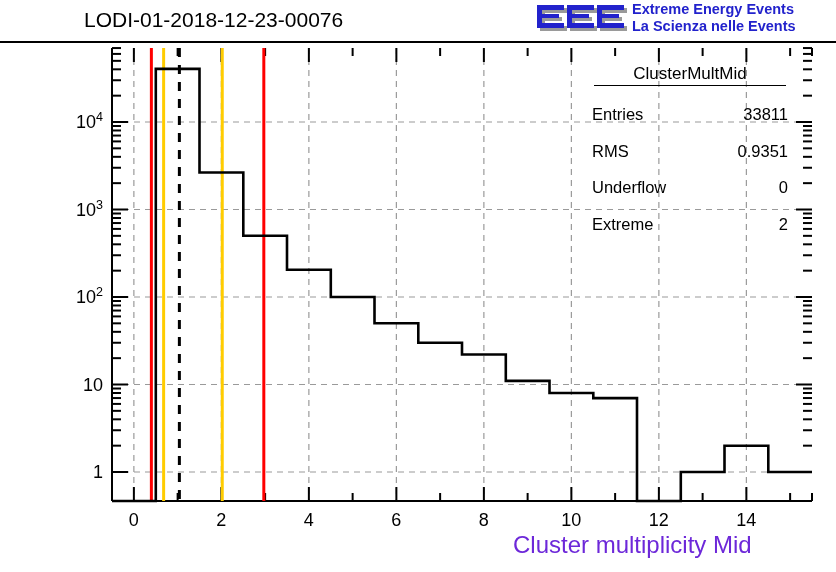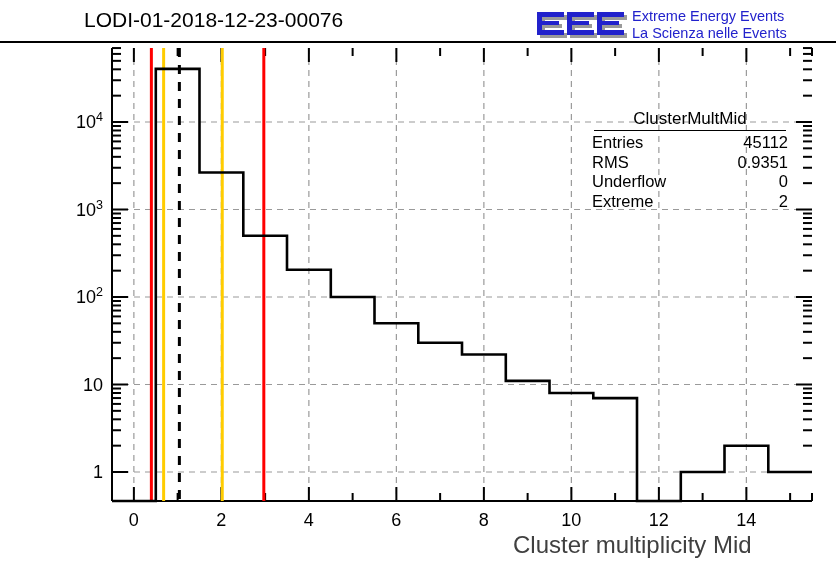--- a/index.html
+++ b/index.html
@@ -8,44 +8,44 @@
   #root{position:relative;width:836px;height:572px;background:#fff;}
 
   
   .title{
     position:absolute; left:84px; top:8px;
     font-size:21px; color:#000; white-space:nowrap;
     letter-spacing:0px;
   }
 
   
-  .logo-wrap{position:absolute; left:536px; top:7px; width:300px; height:40px;}
+  .logo-wrap{position:absolute; left:536px; top:0; width:300px; height:40px;font-weight:bold;}
   .logo-eee{position:absolute; left:0px; top:2px; width:92px; height:34px;}
   .logo-text{position:absolute; left:96px; top:1px; color:#2222cc;
              font-size:14.5px; line-height:17px; white-space:nowrap;}
   .logo-rule{position:absolute; left:0px; top:41px; width:836px; height:2px;
              background:#000;}
 
   
   #plot{position:absolute; left:0; top:0;}
 
   
   .stats{
     position:absolute; left:588px; top:64px; width:204px;
     font-size:16.5px; color:#000;
   }
-  .stats .sb-title{text-align:center; padding-bottom:1px; font-size:17px;margin-top:45px;}
+  .stats .sb-title{text-align:center; padding-bottom:1px; font-size:17px;}
   .stats .sb-rule{height:1px;background:#000;margin:0 6px 2px 6px;}
   .stats .sb-row{display:flex; justify-content:space-between;
                  padding:0 4px; line-height:19.5px;}
-  .stats .sb-row span{white-space:nowrap;}
+  .stats .sb-row span{white-space:nowrap;margin-top:17px;}
 
   
   .xtitle{position:absolute; left:513px; top:531px;
-          font-size:24px; color:#404040; white-space:nowrap;}
+          font-size:24px; color:#6d28d9; white-space:nowrap;}
 
   .tick-lab{font-size:18px; fill:#000; font-family:"Liberation Sans", sans-serif;}
   .tick-lab-y{font-size:18px; fill:#000; font-family:"Liberation Sans", sans-serif;}
   .sup{font-size:12.5px;}
 </style>
 </head>
 <body>
 
 <div id="root">
 
@@ -261,21 +261,21 @@
       </g>
     <path id="histpath" fill="none" stroke="#000" stroke-width="2.6" stroke-linejoin="miter" d="M112.0 501.0 L155.8 501.0 L155.8 68.9 L199.5 68.9 L199.5 172.5 L243.3 172.5 L243.3 235.8 L287.0 235.8 L287.0 269.7 L330.8 269.7 L330.8 297.0 L374.5 297.0 L374.5 323.3 L418.3 323.3 L418.3 342.8 L462.0 342.8 L462.0 354.5 L505.8 354.5 L505.8 380.9 L549.5 380.9 L549.5 393.0 L593.3 393.0 L593.3 398.1 L637.0 398.1 L637.0 501.0 L680.8 501.0 L680.8 472.0 L724.5 472.0 L724.5 445.7 L768.3 445.7 L768.3 472.0 L812.0 472.0"></path>
   </svg>
 
   <div class="stats">
     <div class="sb-title">ClusterMultMid</div>
     <div class="sb-rule"></div>
     <div id="stats-rows">
         <div class="sb-row">
           <span>Entries</span>
-          <span>45112</span>
+          <span>33811</span>
         </div>
         <div class="sb-row">
           <span>RMS</span>
           <span>0.9351</span>
         </div>
         <div class="sb-row">
           <span>Underflow</span>
           <span>0</span>
         </div>
         <div class="sb-row">

